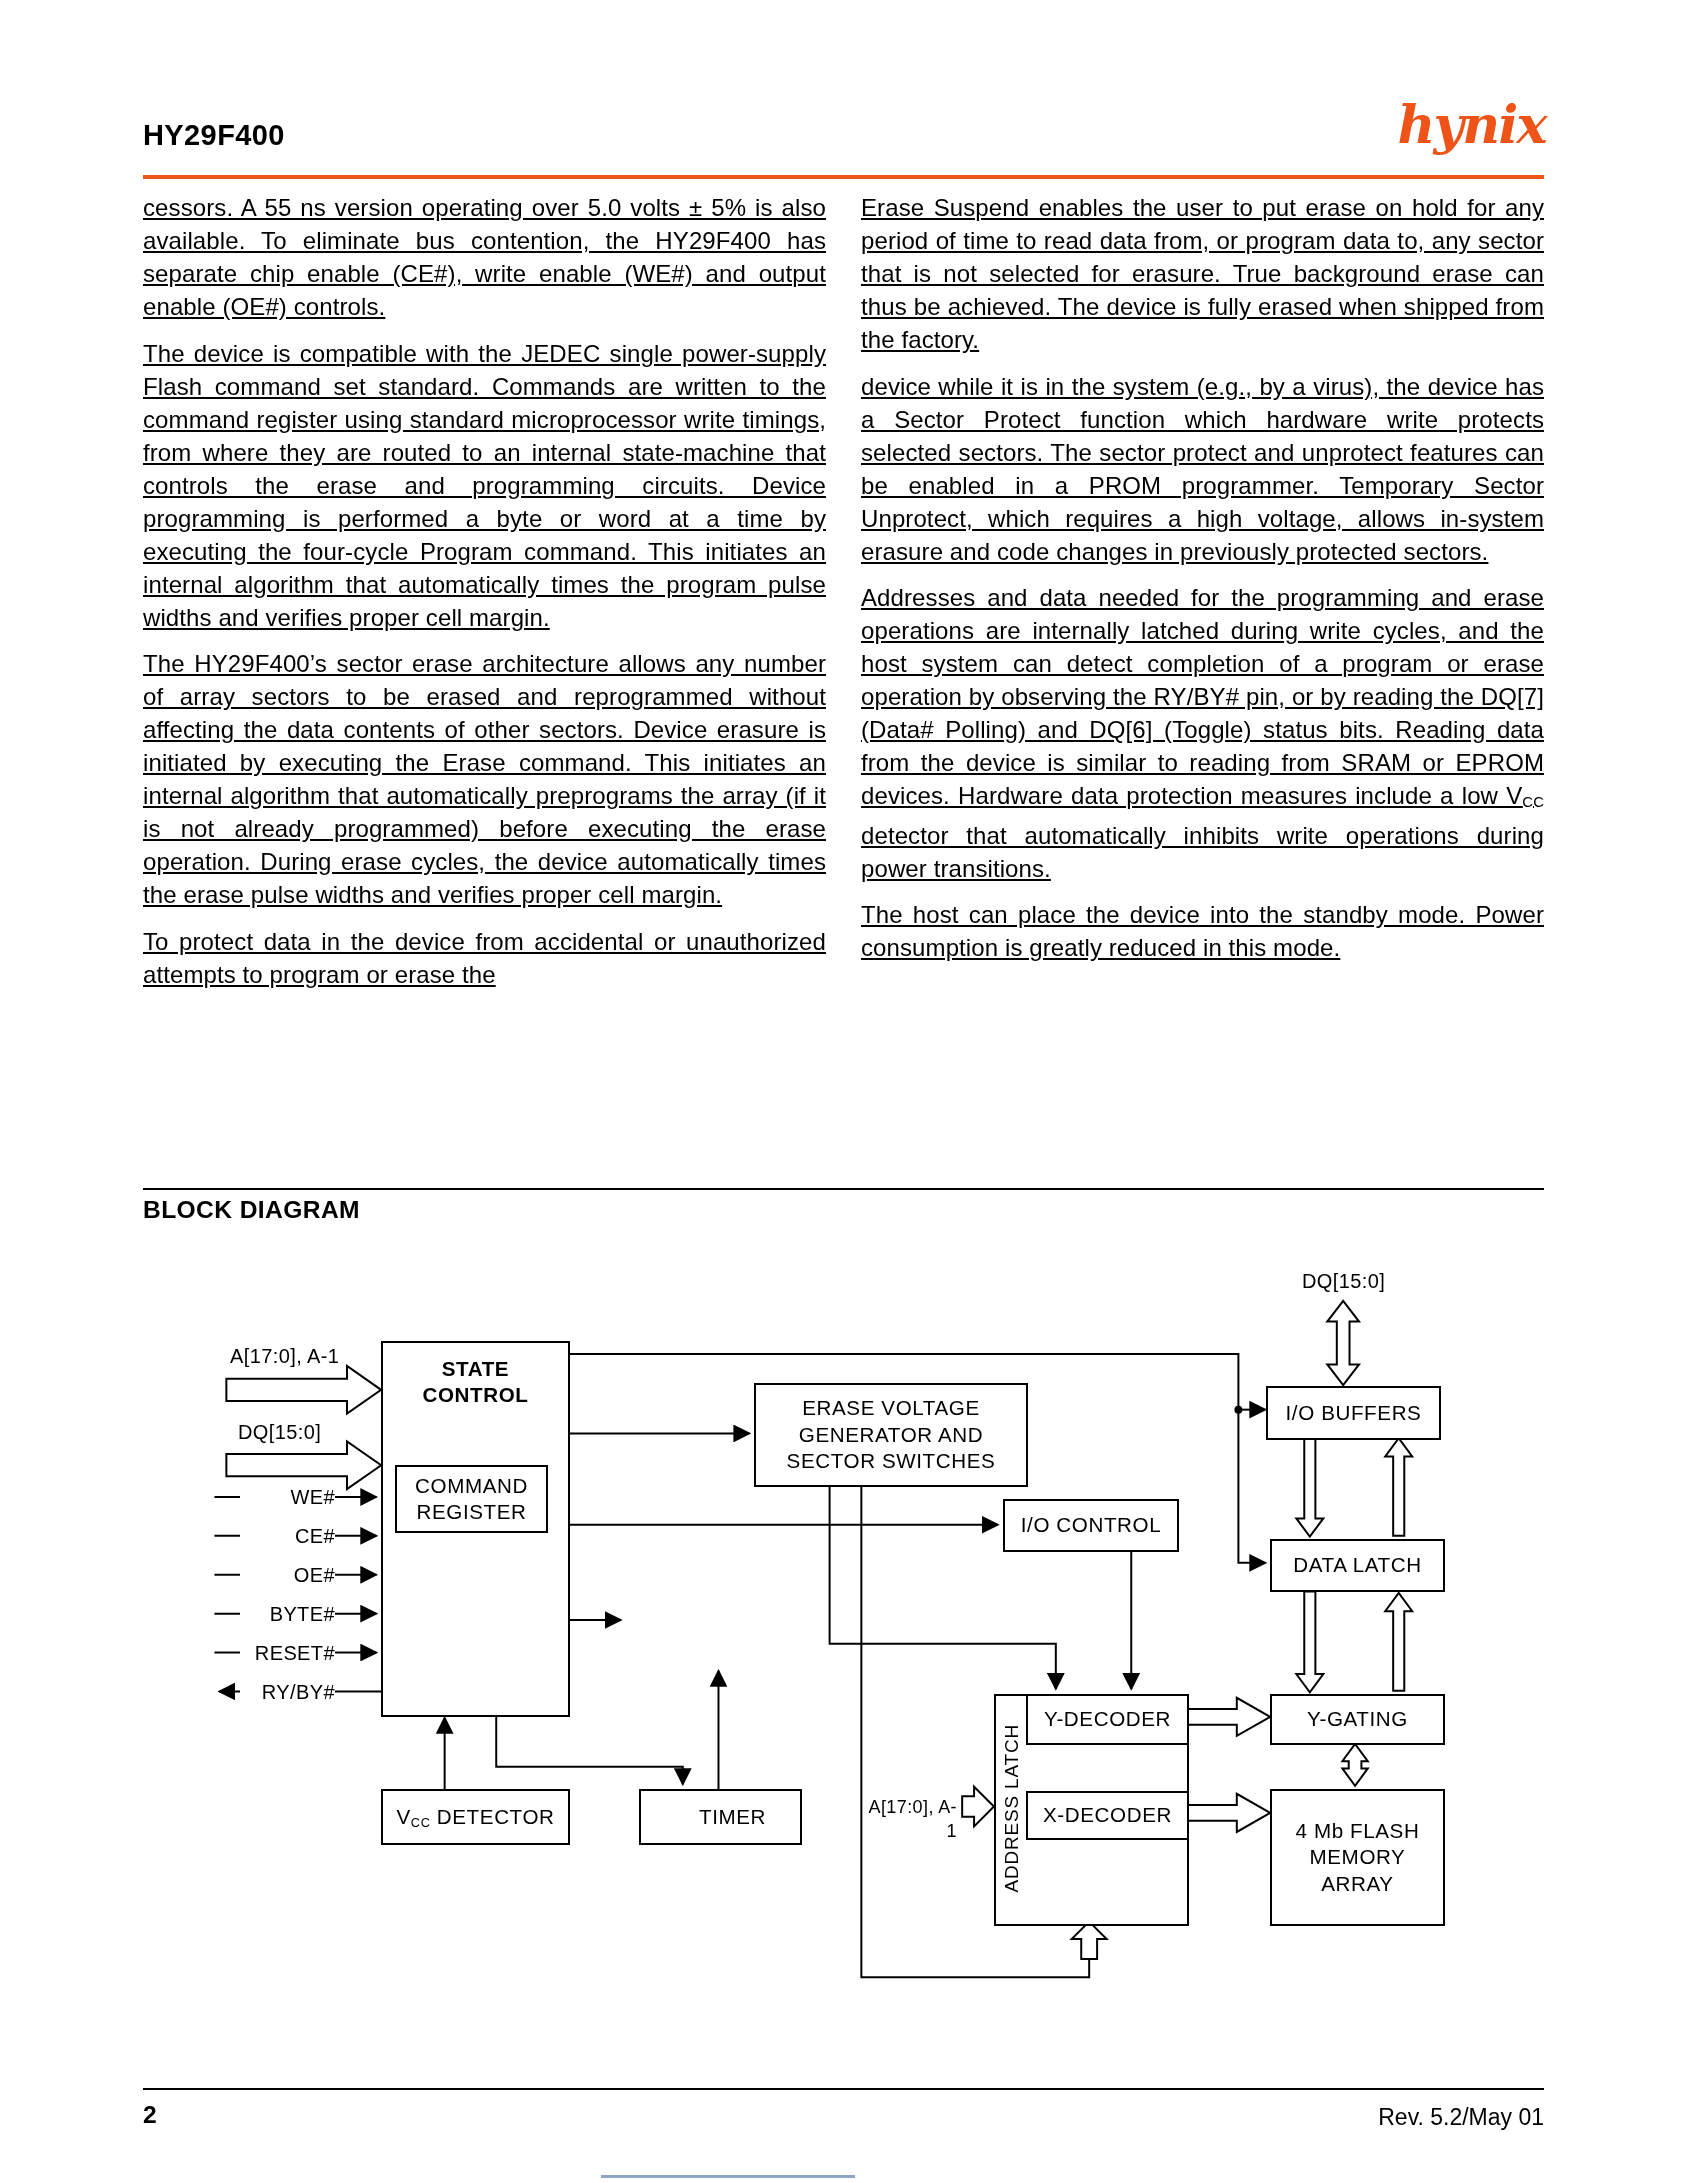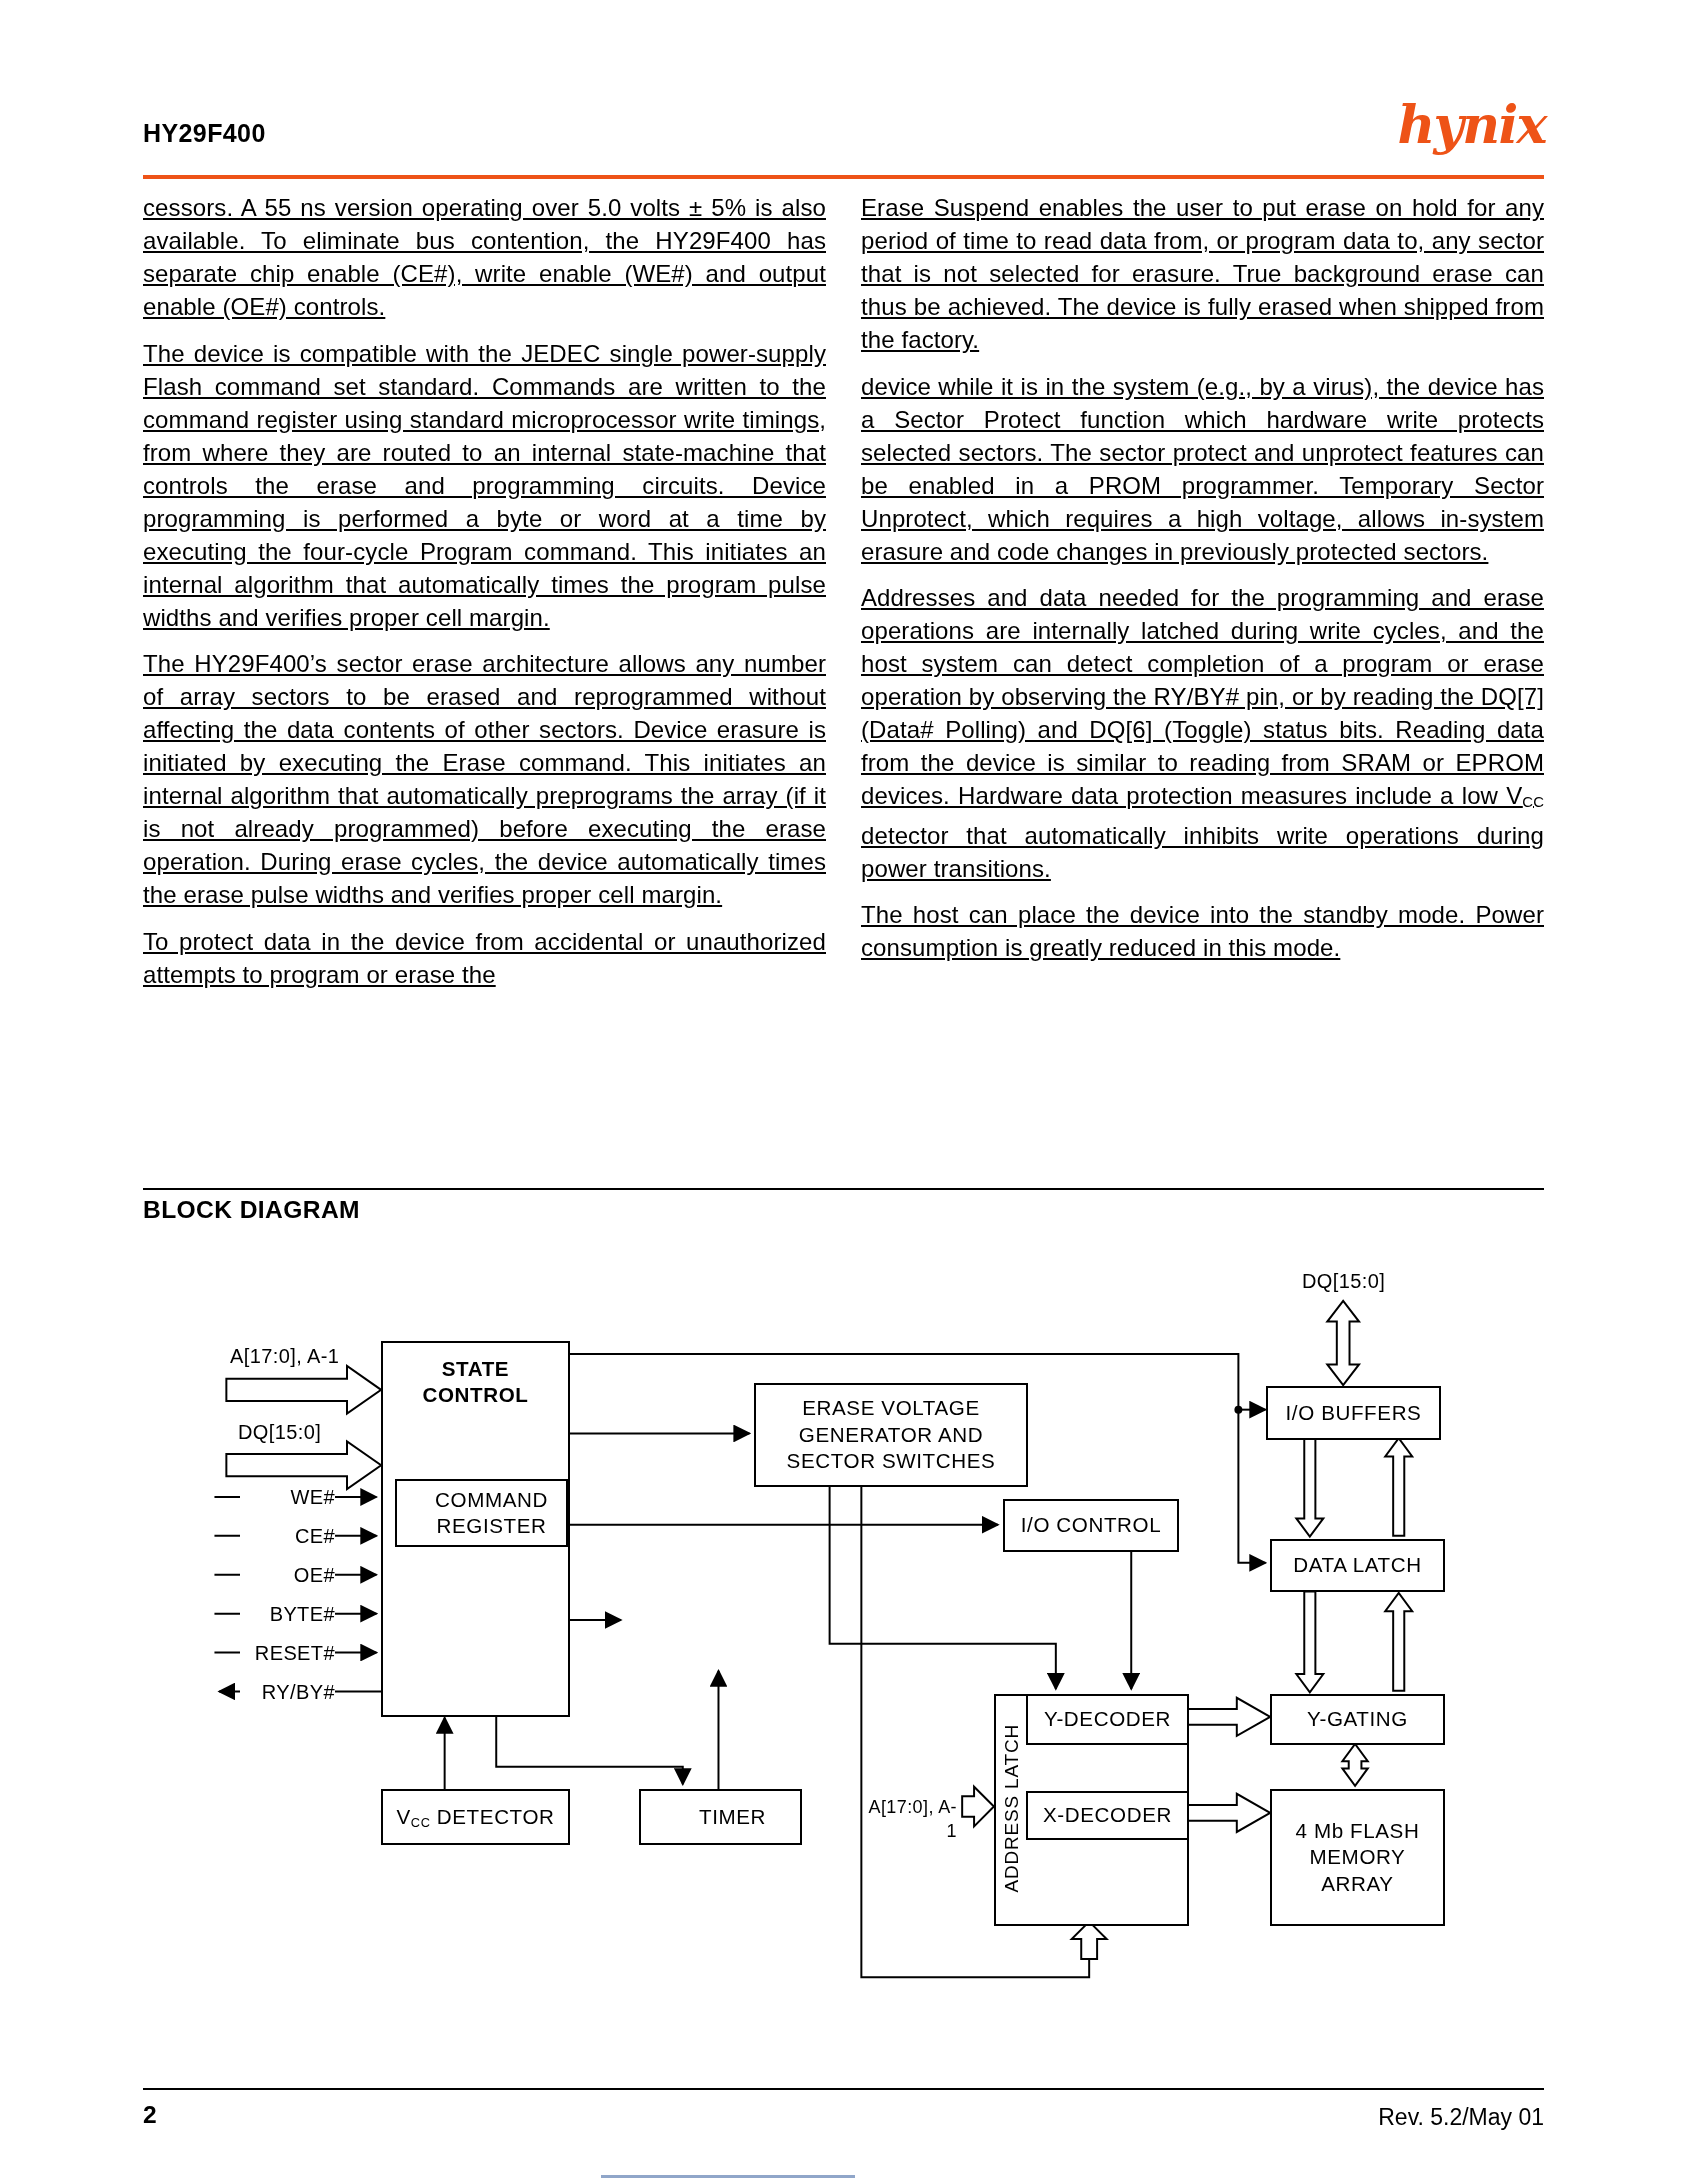--- a/index.html
+++ b/index.html
@@ -2,21 +2,21 @@
 <html style="font-size:12.7px"><head>
 <meta charset="utf-8">
 <style>
   html,body { margin:0; padding:0; background:#e8e8e8; }
   .page {
     position:relative; width:1687px; height:2183px; background:#ffffff;
     font-family:"Liberation Sans", sans-serif; color:#000;
     margin:0 auto; overflow:hidden;
   }
   
-  .doc-title { position:absolute; left:143px; top:119px; font-size:25px; font-weight:bold; letter-spacing:0.4px; }
+  .doc-title { position:absolute; left:143px; top:119px; font-size:29px; font-weight:bold; letter-spacing:0.4px; }
   .logo { position:absolute; right:141px; top:94px; font-family:"DejaVu Serif", serif;
           font-style:italic; font-weight:bold; font-size:52px; letter-spacing:-1.6px; color:#ee5317; }
   .rule-orange { position:absolute; left:143px; top:175px; width:1401px; height:4px; background:#ee5317; }
   
   .col { position:absolute; top:191px; width:683px; }
   .col-left  { left:143px; }
   .col-right { left:861px; }
   .col p { font-size:24px; line-height:33px; text-align:justify; margin:0 0 13.5px 0; letter-spacing:0.1px;text-decoration:underline; }
   .subsc { font-size:0.62em; vertical-align:-0.2em; }
   
@@ -115,21 +115,21 @@
         <polygon points="1643,444 1643,548 1633,548 1650,571 1667,548 1657,548 1657,444"></polygon>
         <polygon points="1755,569 1755,469 1745,469 1762,446 1779,469 1769,469 1769,569"></polygon>
         <polygon points="1699,658 1691,658 1707,636 1723,658 1715,658 1715,667 1723,667 1707,689 1691,667 1699,667"></polygon>
       </g>
     </svg>
 
     <div class="dbox dbox-plain" style="left:381px; top:102px; width:185px; height:372px;">
       <div class="sc-label">STATE
 CONTROL</div>
     </div>
-    <div class="dbox" style="left:395px; top:240px; width:149px; height:64px;padding-left:20px;">COMMAND
+    <div class="dbox" style="left:395px; top:226px; width:149px; height:64px;">COMMAND
 REGISTER</div>
     <div class="dbox" style="left:754px; top:144px; width:270px; height:100px;">ERASE VOLTAGE
 GENERATOR AND
 SECTOR SWITCHES</div>
     <div class="dbox" style="left:1266px; top:147px; width:171px; height:50px;">I/O BUFFERS</div>
     <div class="dbox" style="left:1003px; top:260px; width:172px; height:49px;">I/O CONTROL</div>
     <div class="dbox" style="left:1270px; top:300px; width:171px; height:49px;">DATA LATCH</div>
 
     <div class="dbox dbox-plain" style="left:994px; top:455px; width:191px; height:228px;"></div>
     <div class="vert-label" style="left:997px; top:458px; width:29px; height:222px;">

